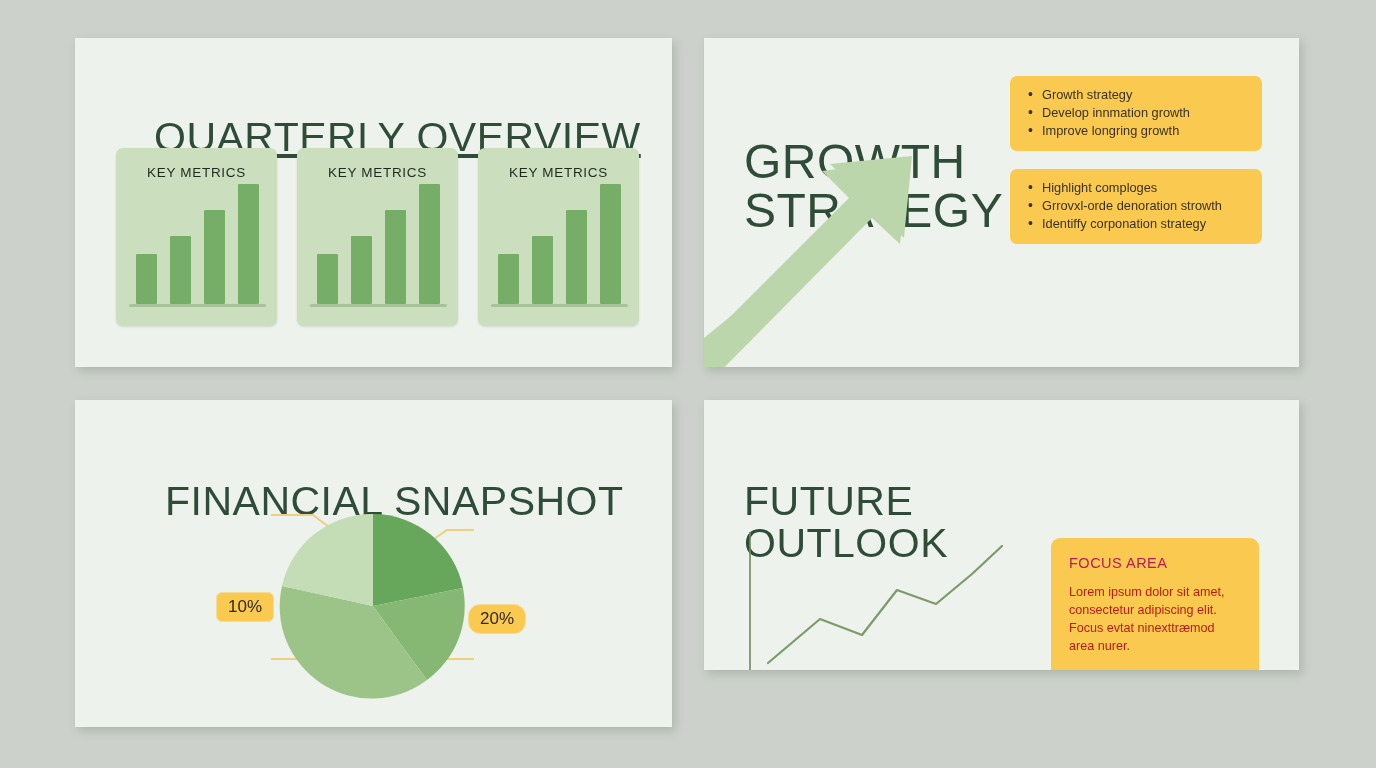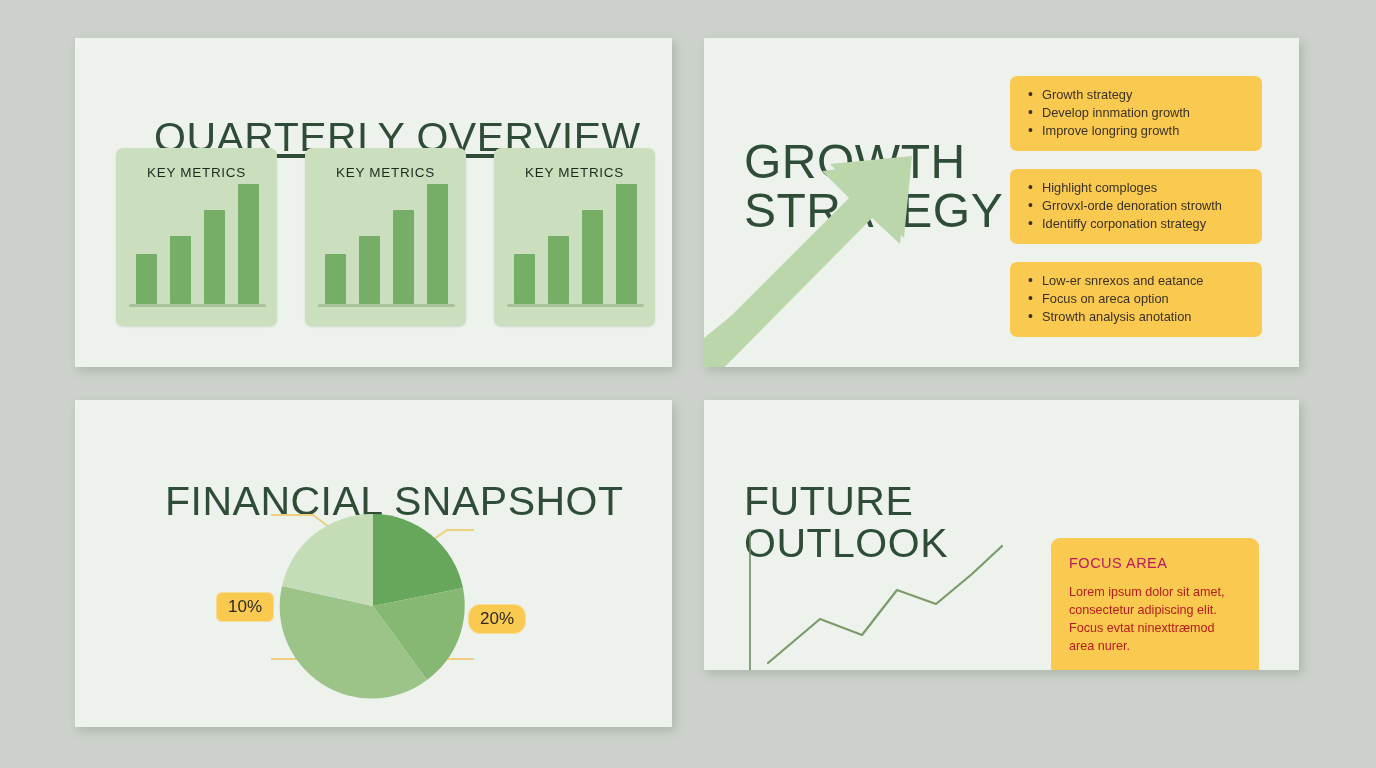--- a/index.html
+++ b/index.html
@@ -34,21 +34,21 @@
     white-space:pre-line;
   }
   #title-quarterly{left:79px;top:52px;font-size:41px;text-decoration:underline;}
   #title-growth{left:40px;top:68px;font-size:48px;}
   #title-financial{left:90px;top:54px;font-size:41px;}
   #title-outlook{left:40px;top:54px;font-size:41px;}
 
   
   .metric-row{
     position:absolute;left:41px;top:110px;
-    display:flex;gap:28px;
+    display:flex;gap:20px;
   }
   .metric-card{
     width:161px;height:178px;
     background:#cbdfbf;
     border-radius:7px;
     position:relative;
     box-shadow:0 1px 2px rgba(90,110,85,.18);
   }
   .metric-label{
     position:absolute;top:17px;left:0;right:0;
@@ -196,27 +196,20 @@
     </div>
 
     <div class="bullet-box" id="bullets-1">
       <ul class="bullet-list">
         <li>Highlight comploges</li>
         <li>Grrovxl-orde denoration strowth</li>
         <li>Identiffy corponation strategy</li>
       </ul>
     </div>
 
-    <div class="bullet-box" id="bullets-2">
-      <ul class="bullet-list">
-        <li>Low-er snrexos and eatance</li>
-        <li>Focus on areca option</li>
-        <li>Strowth analysis anotation</li>
-      </ul>
-    </div>
   </section>
 
   <section class="slide" id="slide-financial">
     <h1 class="slide-title" id="title-financial">FINANCIAL SNAPSHOT</h1>
 
     <div class="pie-area">
       <svg width="597" height="241" viewBox="0 0 597 241">
 
         <g fill="none" stroke="#f0cf7e" stroke-width="2">
           <path d="M196,29 L238,29 L262,47"></path>

